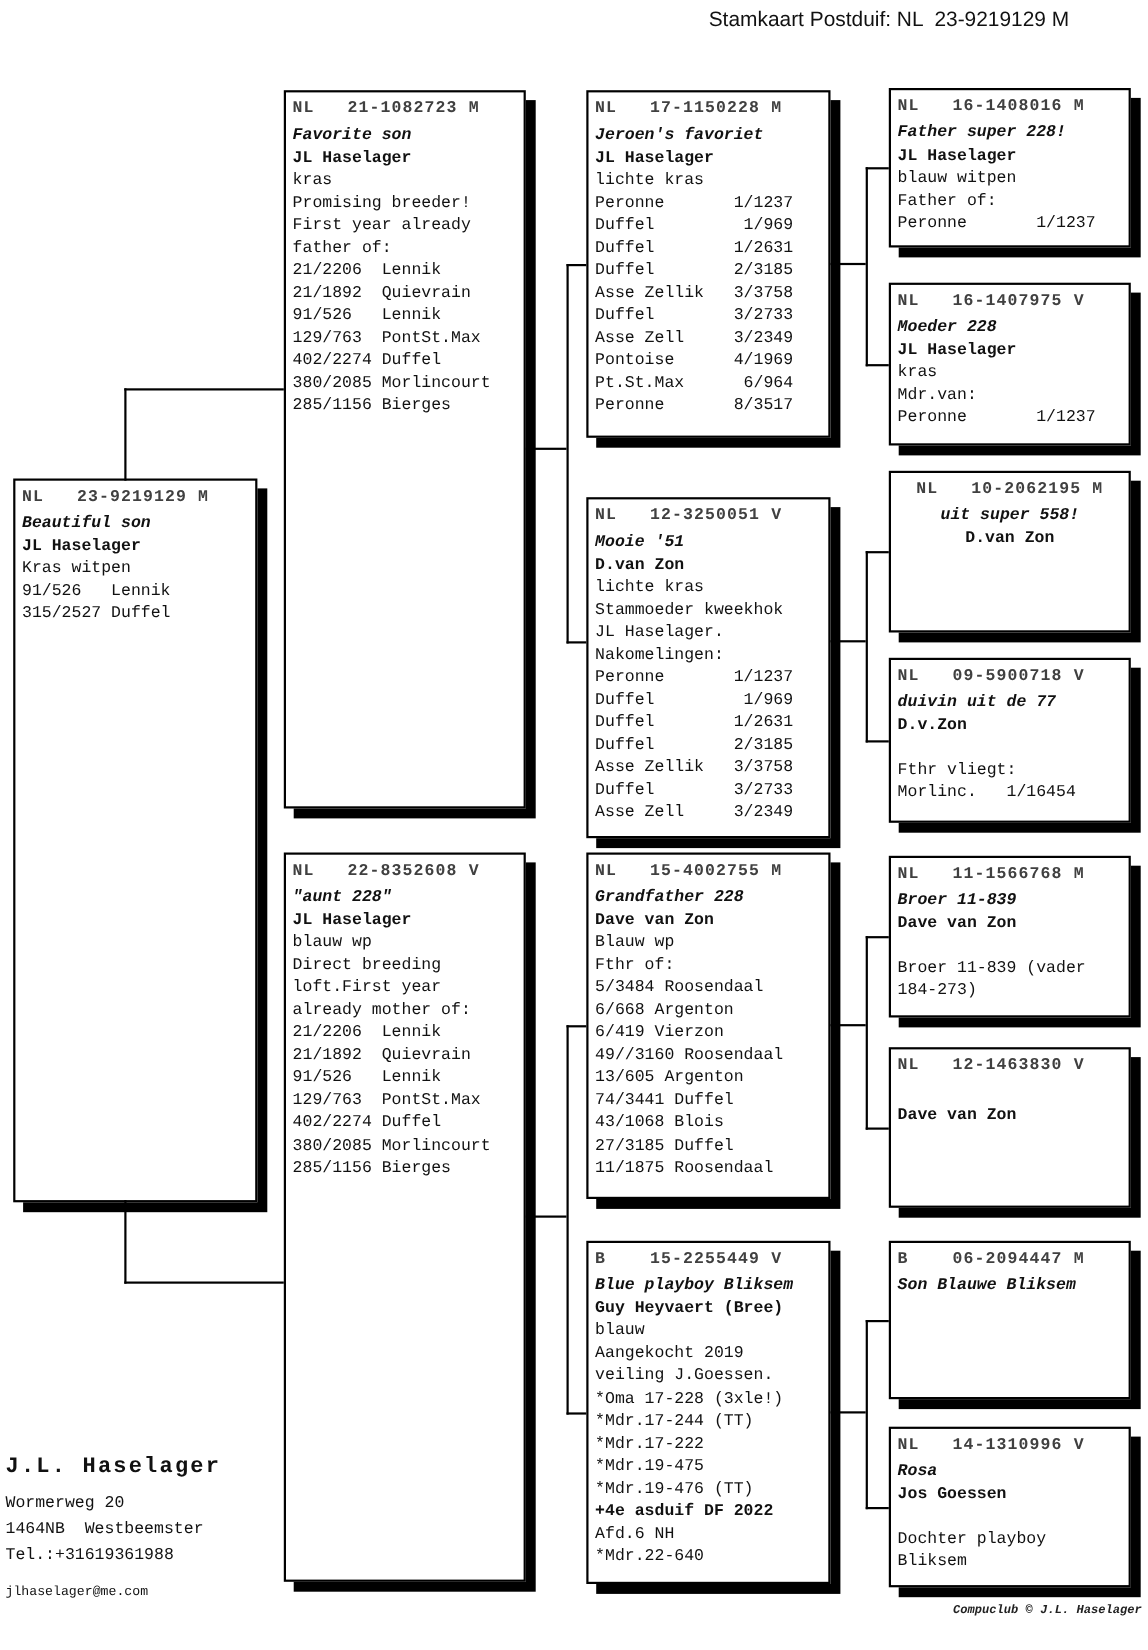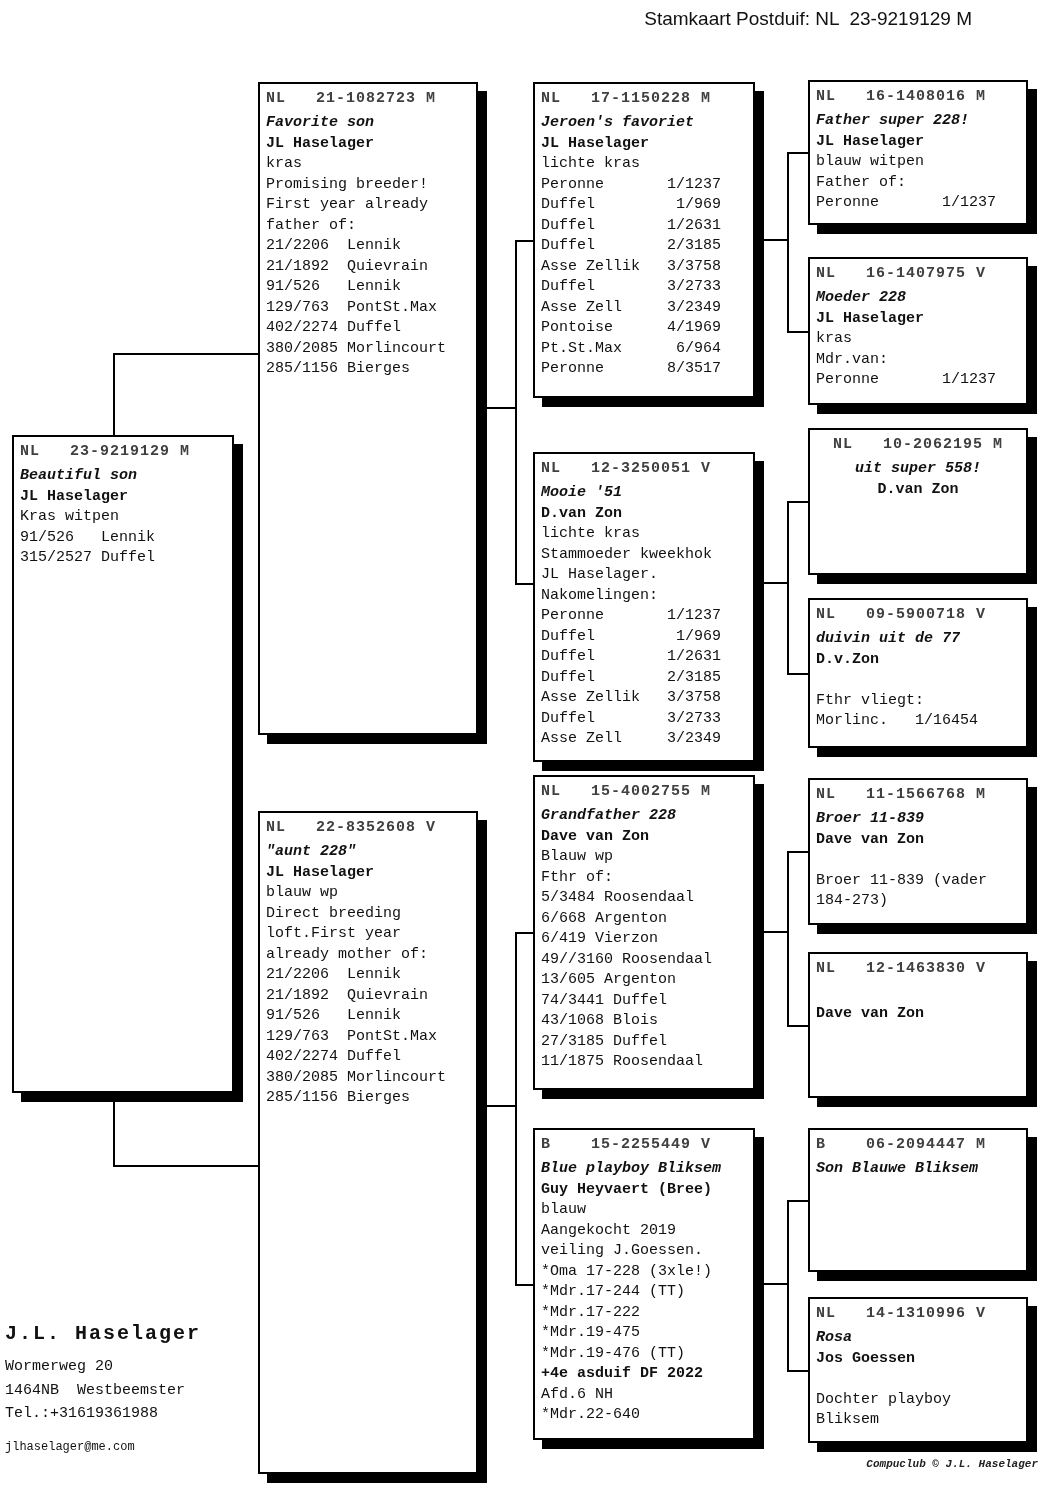--- a/index.html
+++ b/index.html
@@ -55,21 +55,21 @@
         <div class="bl">21/2206  Lennik</div>
         <div class="bl">21/1892  Quievrain</div>
         <div class="bl">91/526   Lennik</div>
         <div class="bl">129/763  PontSt.Max</div>
         <div class="bl">402/2274 Duffel</div>
         <div class="bl">380/2085 Morlincourt</div>
         <div class="bl">285/1156 Bierges</div>
       </div>
   </div>
 
-  <div class="box" style="left:258px;top:775px;width:220px;height:663px;margin-top:36px;">
+  <div class="box" style="left:258px;top:775px;width:220px;height:663px;">
     <div class="bhead">NL   22-8352608 V</div>
     <div>
         <div class="bl bname">"aunt 228"</div>
         <div class="bl bowner">JL Haselager</div>
         <div class="bl">blauw wp</div>
         <div class="bl">Direct breeding</div>
         <div class="bl">loft.First year</div>
         <div class="bl">already mother of:</div>
         <div class="bl">21/2206  Lennik</div>
         <div class="bl">21/1892  Quievrain</div>

